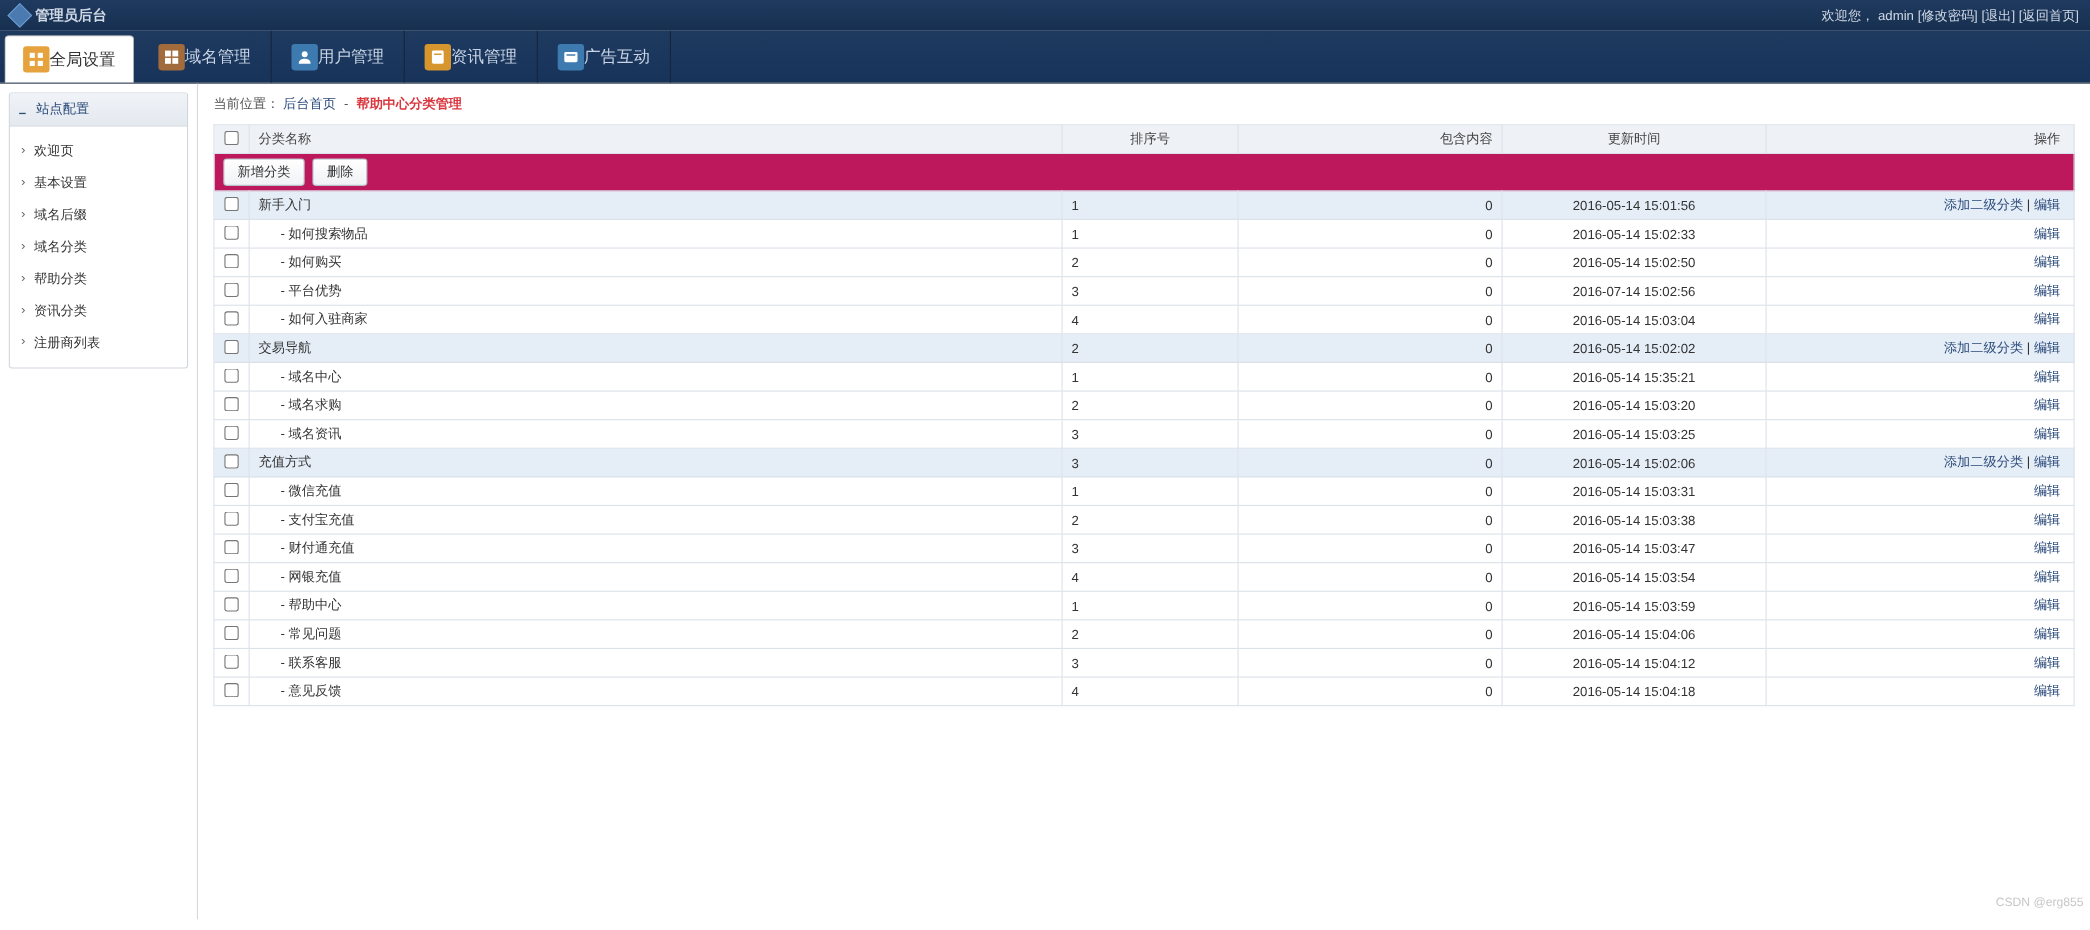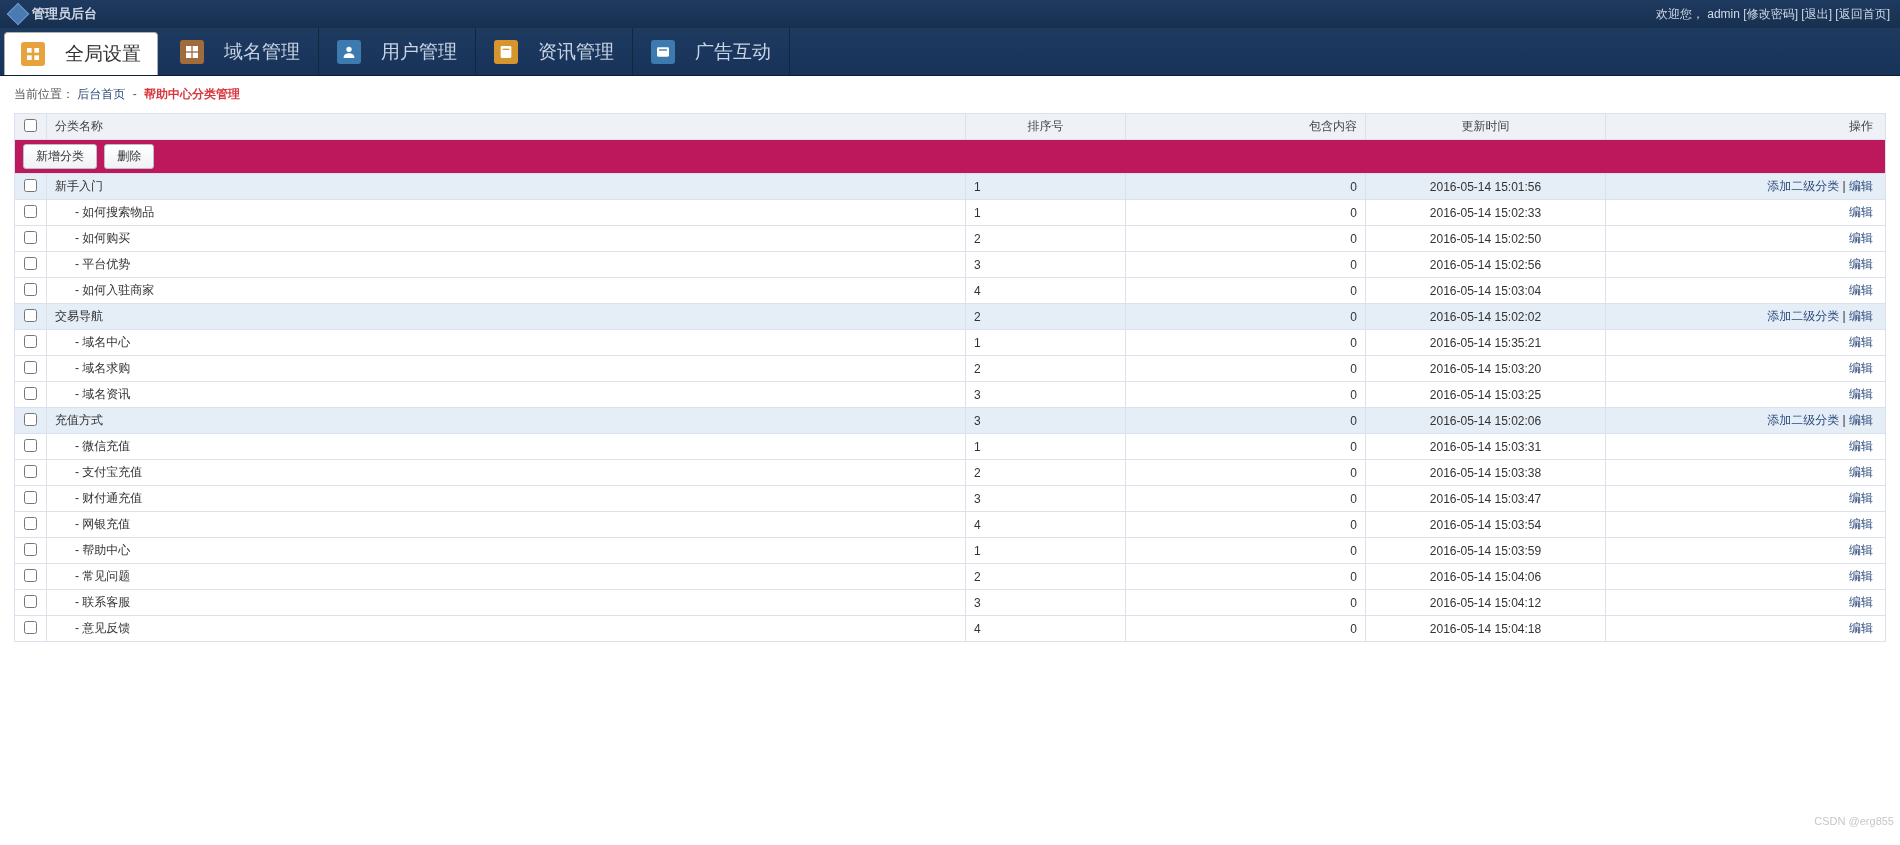--- a/index.html
+++ b/index.html
@@ -3,21 +3,21 @@
 <meta charset="utf-8">
 <style>
 * { box-sizing: border-box; margin: 0; padding: 0; }
 body { font-family: "Microsoft YaHei", Arial, sans-serif; font-size: 12px; color: #333; background: #fff; width: 1900px; }
 .topbar { background: linear-gradient(#1e3a5f, #173050); height: 28px; display: flex; align-items: center; justify-content: space-between; padding: 0 10px; color: #d0d8e5; gap: 24px; }
 .topbar .logo { display: flex; align-items: center; gap: 6px; font-weight: bold; font-size: 13px; }
 .topbar .logo-icon { width: 16px; height: 16px; background: #4a7ab0; border: 1px solid #6a9ad0; transform: rotate(45deg); }
 .topbar .right { font-size: 12px; }
 .topbar .right a { color: #d0d8e5; text-decoration: none; cursor: pointer; }
 .navbar { background: linear-gradient(#1e3a5f, #17335a); height: 48px; display: flex; align-items: stretch; padding: 0; border-bottom: 1px solid #0d1f35; }
-.nav-item { display: flex; align-items: center; gap: 20px; padding: 0 18px; color: #c8d4e5; cursor: pointer; font-size: 19px; border-right: 1px solid #14263d; }
+.nav-item { display: flex; align-items: center; gap: 0; padding: 0 18px; color: #c8d4e5; cursor: pointer; font-size: 15px; border-right: 1px solid #14263d; }
 .nav-item.active { background: #fff; color: #333; border: 1px solid #b0b0b0; border-bottom: none; margin: 4px 4px 0 4px; border-radius: 4px 4px 0 0; padding: 0 16px; }
 .nav-icon { width: 24px; height: 24px; display: inline-flex; align-items: center; justify-content: center; font-size: 16px; border-radius: 3px;}
 .ic-global{ background:#e6a23c; } .ic-domain{background:#a26b3c;} .ic-user{background:#3c7ab0;} .ic-info{background:#d6952d;} .ic-ad{background:#3c7ab0;}
 .nav-icon svg{width:16px;height:16px;fill:#fff;}
 .body-wrap { display: flex; }
 .sidebar { width: 180px; border-right: 1px solid #d8d8d8; padding: 8px; min-height: 760px; }
 .side-panel { border: 1px solid #d0d6dd; border-radius: 3px; }
 .side-panel-head { background: linear-gradient(#f0f3f7,#e4e9f0); padding: 6px 8px; display: flex; align-items: center; gap: 6px; font-size: 12px; color: #2a4a7a; border-bottom: 1px solid #d0d6dd; cursor: pointer; }
 .side-list { list-style: none; padding: 8px 0; }
 .side-list li { padding: 6px 10px 6px 22px; cursor: pointer; color: #333; position: relative; }
@@ -106,20 +106,37 @@
         <svg viewBox="0 0 24 24">
           <rect x="3" y="5" width="18" height="14" rx="2"></rect>
           <rect x="6" y="8" width="12" height="2" fill="#3c7ab0"></rect>
         </svg>
       </span>
       <span>广告互动</span>
     </div>
   </div>
 
 <div class="body-wrap">
+  <div class="sidebar">
+    <div class="side-panel">
+      <div class="side-panel-head">
+        <span class="collapse-icon"></span>
+        <span>站点配置</span>
+      </div>
+      <ul class="side-list" id="side-list">
+          <li>欢迎页</li>
+          <li>基本设置</li>
+          <li>域名后缀</li>
+          <li>域名分类</li>
+          <li>帮助分类</li>
+          <li>资讯分类</li>
+          <li>注册商列表</li>
+        </ul>
+    </div>
+  </div>
 
   <div class="content">
     <div class="breadcrumb">
       <span>当前位置：</span>
       <span class="link">后台首页</span>
       <span class="sep">-</span>
       <span class="current">帮助中心分类管理</span>
     </div>
 
     <table class="data">
@@ -162,21 +179,21 @@
             <td class="col-sort">2</td>
             <td class="col-count">0</td>
             <td class="col-time">2016-05-14 15:02:50</td>
             <td class="col-op"><span class="link">编辑</span></td>
           </tr>
           <tr class="row-child">
             <td class="col-check"><input type="checkbox" style=""></td>
             <td class="col-name"> - 平台优势</td>
             <td class="col-sort">3</td>
             <td class="col-count">0</td>
-            <td class="col-time">2016-05-14 15:02:56</td>
+            <td class="col-time">2016-07-14 15:02:56</td>
             <td class="col-op"><span class="link">编辑</span></td>
           </tr>
           <tr class="row-child">
             <td class="col-check"><input type="checkbox" style=""></td>
             <td class="col-name"> - 如何入驻商家</td>
             <td class="col-sort">4</td>
             <td class="col-count">0</td>
             <td class="col-time">2016-05-14 15:03:04</td>
             <td class="col-op"><span class="link">编辑</span></td>
           </tr>

